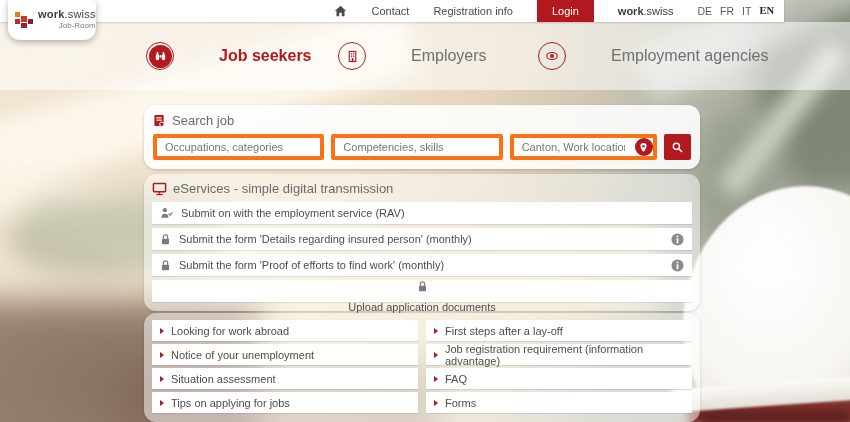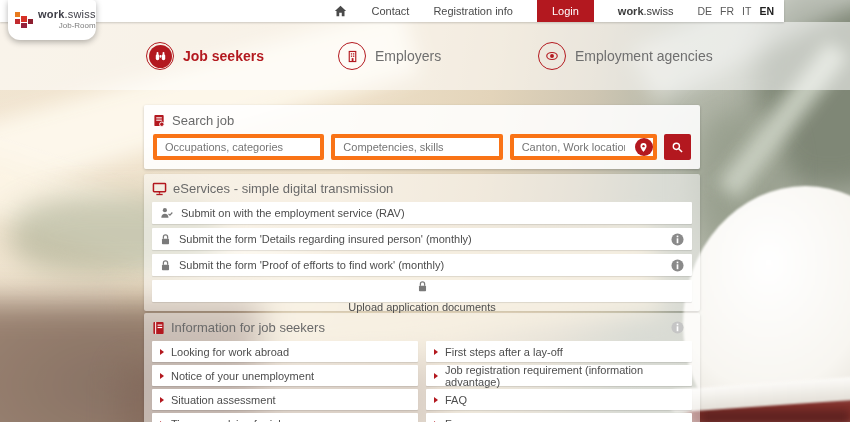--- a/index.html
+++ b/index.html
@@ -35,45 +35,45 @@
   
   .topbar { position:absolute; left:0; top:0; width:784px; height:22px; background:#ffffff;
     display:flex; align-items:flex-start; z-index:30; box-shadow:0 1px 2px rgba(0,0,0,.18); }
   .topbar-right { margin-left:auto; display:flex; align-items:center; height:100%; gap:24px; padding-right:10px; font-size:11px; color:#4a4a4a; }
   .topbar-link { cursor:pointer; }
   .login-btn { height:100%; background:#b3181f; color:#fff; border:none; font-size:11px;
     padding:0 15px; display:flex; align-items:center; cursor:pointer; font-family:inherit; }
   .brand { color:#3c3c3c; }
   .brand b { font-weight:bold; }
   .langs { display:flex; gap:8px; font-size:10.5px; color:#5a5a5a; }
-  .langs .active { font-weight:bold; color:#1f1f1f; }
+  .langs .active { font-weight:bold; color:#1f1f1f;font-family:Liberation Serif, serif; }
 
   
   .logo-card { position:absolute; left:8px; top:0; width:88px; height:40px; background:#fff;
     border-radius:0 4px 12px 12px; box-shadow:0 2px 6px rgba(0,0,0,.3); z-index:40;
     display:flex; align-items:center; gap:5px; padding:4px 7px 6px 7px; }
   .logo-text { display:flex; flex-direction:column; align-items:flex-end; line-height:1.15; }
   .logo-title { font-size:11px; color:#3d3d46; letter-spacing:.2px; }
   .logo-title b { font-weight:bold; }
   .logo-sub { font-size:8px; color:#7d7d7d; }
 
   
   .tab-band { position:absolute; left:0; top:22px; width:850px; height:68px;
     background:rgba(255,255,255,.55); z-index:10; display:flex; align-items:center; padding-left:146px; }
   .tab { display:flex; align-items:center; gap:9px; cursor:pointer; }
   .tab1 { width:192px; } .tab2 { width:200px; }
   .tab-circle { width:28px; height:28px; border-radius:50%; border:1px solid #b3191f;
     display:flex; align-items:center; justify-content:center; flex:0 0 auto; }
   .tab-circle-inner { width:23px; height:23px; border-radius:50%; display:flex; align-items:center; justify-content:center; }
   .tab.active .tab-circle-inner { background:#b3191f; }
-  .tab-label { font-size:14px; color:#6f6f6f; }
+  .tab-label { font-size:16px; color:#6f6f6f;margin-left:36px; }
   .tab.active .tab-label { color:#b3191f; font-weight:bold; }
 
   
-  .panel { position:absolute; left:144px; width:556px; z-index:20; border-radius:2px; }
+  .panel { position:absolute; left:144px; width:556px; z-index:20; border-radius:12px; }
   .panel-header { display:flex; align-items:center; gap:6px; font-size:13px; color:#6a6a6a; margin-bottom:6px; }
   .search-card { top:105px; background:rgba(255,255,255,.88); padding:8px 9px 9px 9px; box-shadow:0 1px 3px rgba(0,0,0,.2); }
   .search-row { display:flex; gap:7px; }
   .txt-input { flex:1; height:26px; border:4px solid #f97316; border-radius:2px; font-size:11px;
     padding:0 8px; color:#444; font-family:inherit; background:#fff; outline:none; }
   .txt-input::placeholder { color:#757575; }
   .loc-wrap { flex:1; position:relative; display:flex; }
   .loc-wrap .txt-input { width:100%; padding-right:28px; }
   .pin-btn { position:absolute; right:4px; top:4px; width:18px; height:18px; border:none; border-radius:50%;
     background:#b3181f; cursor:pointer; display:flex; align-items:center; justify-content:center; padding:0; }
@@ -308,31 +308,20 @@
       <svg width="13" height="13" viewBox="0 0 14 14">
         <circle cx="7" cy="7" r="6.5" fill="#8a8a8a"></circle>
         <rect x="6.1" y="2.8" width="1.8" height="1.8" fill="#fff"></rect>
         <rect x="6.1" y="5.7" width="1.8" height="5.3" fill="#fff"></rect>
       </svg>
     </button>
   </div>
 </section>
 
 <section class="panel translucent info-panel">
-  <div class="panel-header">
-    <span class="icon">
-      <svg width="13" height="14" viewBox="0 0 14 15">
-        <rect x="1.5" y="1" width="11" height="13" rx="1" fill="#b3181f"></rect>
-        <rect x="3.2" y="1" width="1.3" height="13" fill="#fff" opacity="0.85"></rect>
-        <rect x="6" y="3.8" width="5" height="1.2" fill="#fff"></rect>
-        <rect x="6" y="6.4" width="5" height="1.2" fill="#fff"></rect>
-      </svg>
-    </span>
-    <span>Information for job seekers</span>
-  </div>
   <div class="info-grid">
     <div class="i-row">
       <span class="tri"></span>
       <span>Looking for work abroad</span>
     </div>
     <div class="i-row">
       <span class="tri"></span>
       <span>First steps after a lay-off</span>
     </div>
     <div class="i-row">

